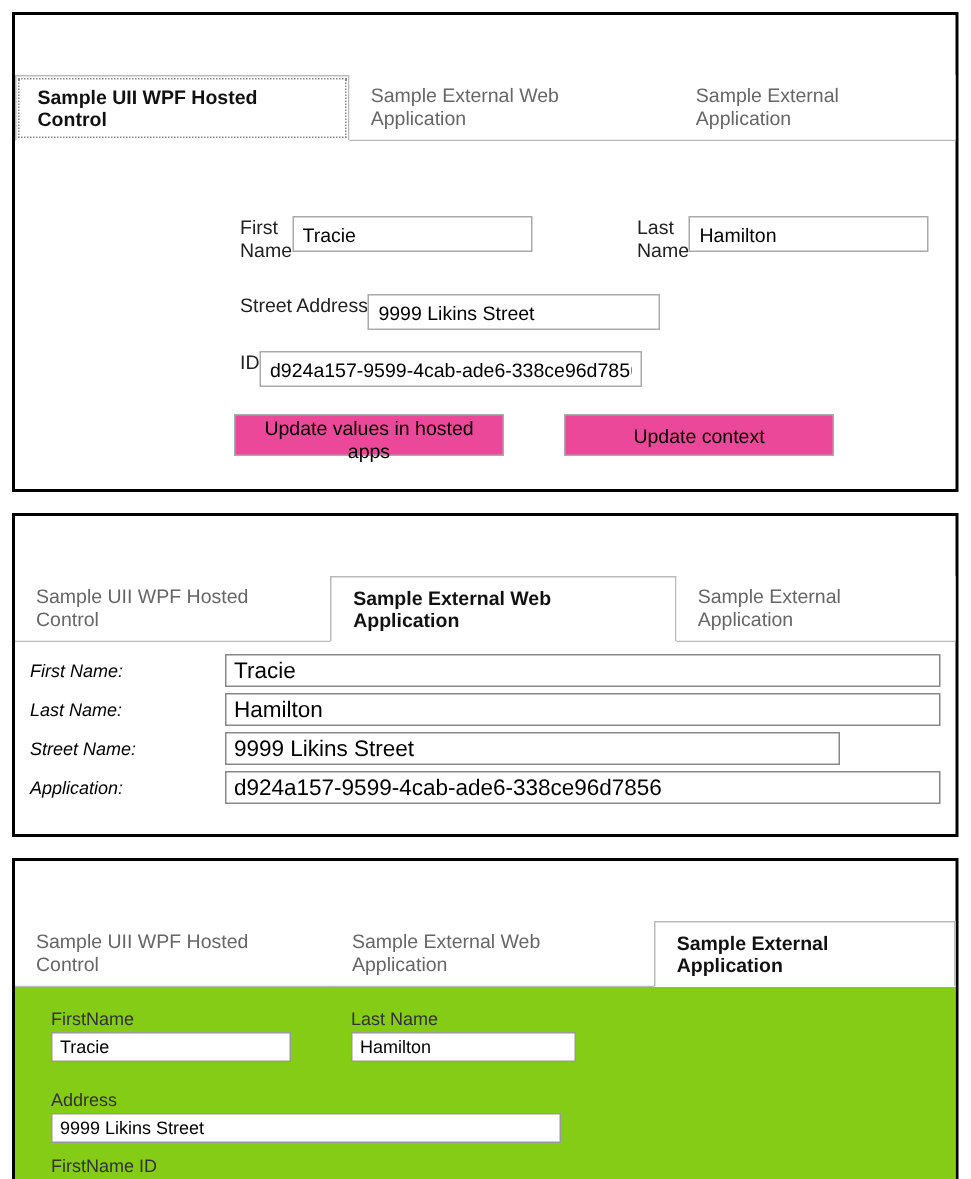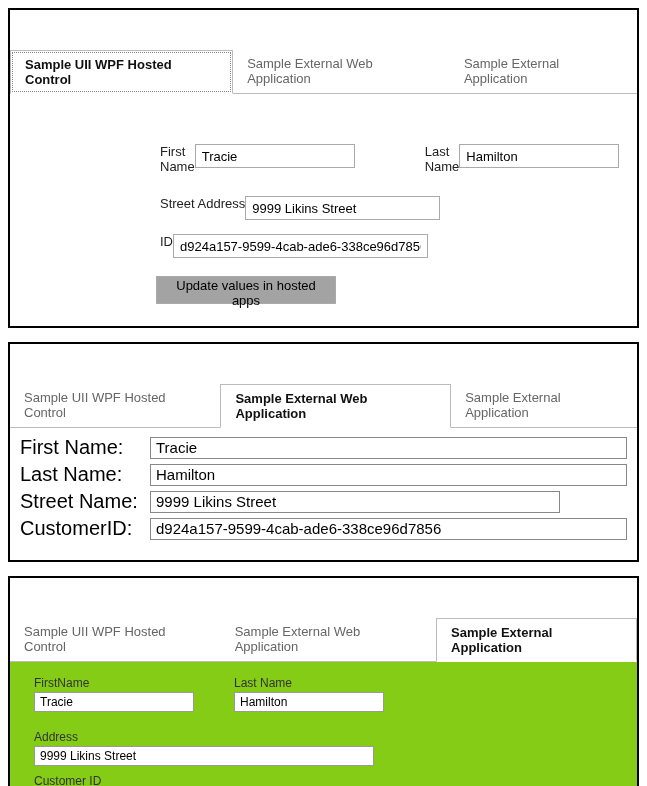--- a/index.html
+++ b/index.html
@@ -54,34 +54,34 @@
     font-family: inherit;
     font-size: 13px;
     background: #fff;
   }
   .w-sm { width: 160px; }
   .w-md { width: 195px; }
   .p1-body .col { margin-bottom: 14px; }
   .btnrow { display: flex; gap: 40px; margin-top: 18px; margin-left: -4px;}
   .btn {
     border: 1px solid #aaa;
-    background: #a3a3a3;
+    background: #ec4899;
     height: 28px;
     width: 180px;
     font-family: inherit;
     font-size: 13px;
     cursor: pointer;
   }
   
   .p2-body {
     padding: 8px 10px 16px 10px;
     font-size: 15px;
   }
   .p2-row { display: flex; align-items: center; margin-bottom: 4px; }
-  .p2-label { width: 130px; font-size: 20px; }
+  .p2-label { width: 130px; font-size: 12px; font-style: italic; }
   .p2-input {
     flex: 1;
     border: 1px solid #888;
     height: 22px;
     padding: 1px 5px;
     font-family: inherit;
     font-size: 15px;
   }
   .p2-input.short { flex: 0 0 410px; }
   
@@ -128,20 +128,21 @@
     <div class="field col">
       <label>Street Address</label>
       <input class="txt w-md" value="9999 Likins Street" style="">
     </div>
     <div class="field col">
       <label>ID</label>
       <input class="txt" style="width: 255px;" value="d924a157-9599-4cab-ade6-338ce96d7856">
     </div>
     <div class="btnrow">
       <button class="btn">Update values in hosted apps</button>
+      <button class="btn">Update context</button>
     </div>
   </div>
 </div>
 
 <div class="panel">
   <div class="tabs">
     <div class="tab">Sample UII WPF Hosted Control</div>
     <div class="tab active">Sample External Web Application</div>
     <div class="tab">Sample External Application</div>
   </div>
@@ -152,21 +153,21 @@
     </div>
     <div class="p2-row">
       <div class="p2-label">Last Name:</div>
       <input class="p2-input" value="Hamilton" style="">
     </div>
     <div class="p2-row">
       <div class="p2-label">Street Name:</div>
       <input class="p2-input short" value="9999 Likins Street" style="">
     </div>
     <div class="p2-row">
-      <div class="p2-label">CustomerID:</div>
+      <div class="p2-label">Application:</div>
       <input class="p2-input" value="d924a157-9599-4cab-ade6-338ce96d7856" style="">
     </div>
   </div>
 </div>
 
 <div class="panel">
   <div class="tabs">
     <div class="tab">Sample UII WPF Hosted Control</div>
     <div class="tab">Sample External Web Application</div>
     <div class="tab active">Sample External Application</div>
@@ -180,17 +181,17 @@
       <div class="p3-field">
         <label>Last Name</label>
         <input class="p3-input p3-w2" value="Hamilton" style="">
       </div>
     </div>
     <div class="p3-field">
       <label>Address</label>
       <input class="p3-input p3-w3" value="9999 Likins Street" style="">
     </div>
     <div class="p3-field">
-      <label>Customer ID</label>
+      <label>FirstName ID</label>
       <input class="p3-input p3-w4" value="d924a157-9599-4ca" style="">
     </div>
   </div>
 </div>
 
 </body></html>

